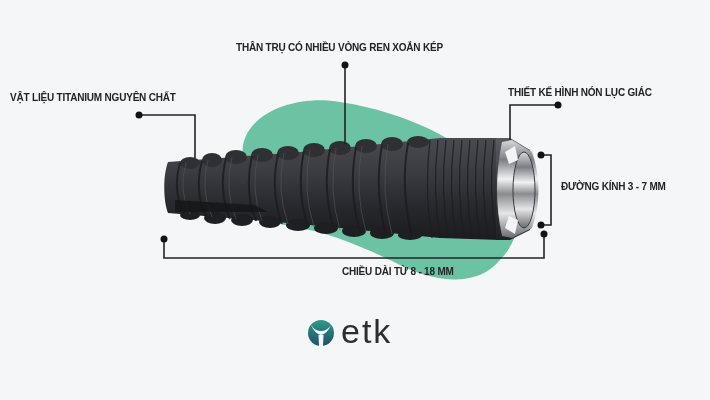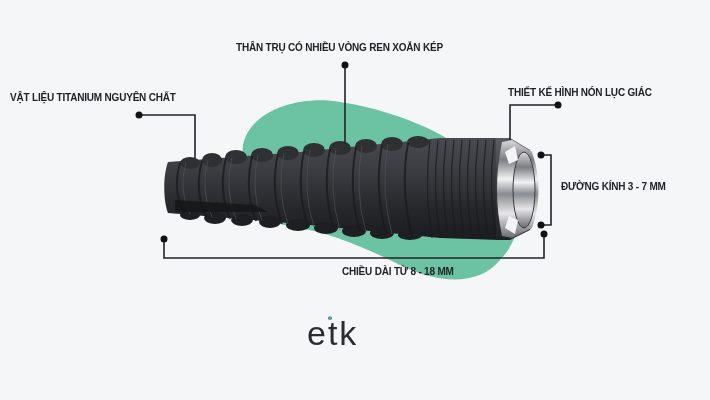--- a/index.html
+++ b/index.html
@@ -37,21 +37,20 @@
       left: 0;
       top: 0;
     }
     .logo {
       position: absolute;
       left: 307px;
       top: 316px;
       height: 34px;
       display: flex;
       align-items: center;
-      flex-direction: column;
     }
     .logo-mark {
       width: 28px;
       height: 28px;
       margin-right: 6px;
     }
     .logo-text {
       font-family: "Liberation Sans", sans-serif;
       font-size: 34px;
       font-weight: normal;

